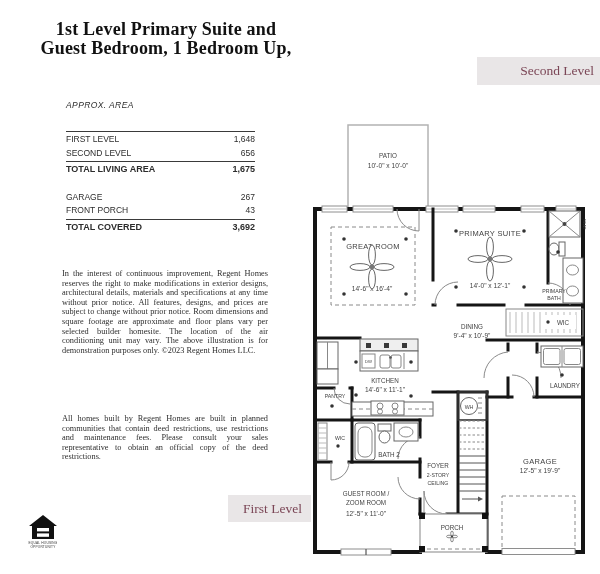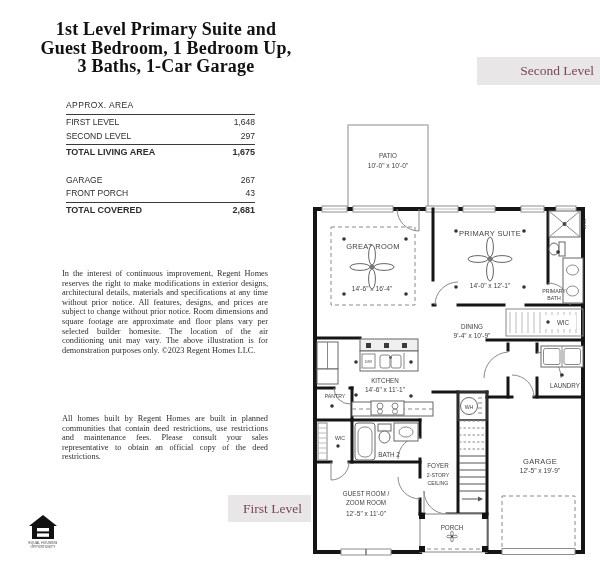--- a/index.html
+++ b/index.html
@@ -8,21 +8,21 @@
   
   .title{position:absolute;left:38px;top:20px;width:256px;text-align:center;
          font-family:"Liberation Serif", serif;font-weight:bold;font-size:18px;
          line-height:18.5px;color:#111;letter-spacing:.2px;}
   .lvl-label{position:absolute;background:#e9e6e7;color:#7b4656;
              font-family:"Liberation Serif", serif;font-size:13.5px;
              display:flex;align-items:center;}
   .lvl-second{left:477px;top:57px;width:123px;height:28px;justify-content:flex-end;padding-right:6px;box-sizing:border-box;}
   .lvl-first{left:228px;top:495px;width:83px;height:27px;justify-content:center;padding-left:6px;box-sizing:border-box;}
   .area-table{position:absolute;left:66px;top:100px;width:189px;font-size:8.5px;color:#2c2c2c;}
-  .at-head{letter-spacing:.4px;padding-bottom:3px;}
+  .at-head{letter-spacing:.4px;padding-bottom:20px;font-style:italic;}
   .at-rule{border-top:1px solid #3a3a3a;height:0;margin:1px 0;}
   .at-row{display:flex;justify-content:space-between;line-height:13.5px;}
   .at-row.bold{font-weight:bold;font-size:9px;}
   .at-gap{height:14px;}
   .para{position:absolute;left:62px;width:206px;font-size:8.3px;line-height:9.6px;
         text-align:justify;color:#2e2e2e;font-family:Liberation Serif, serif;}
   .para1{top:269px;}
   .para2{top:414px;}
   
   .plan{position:absolute;left:0;top:0;}
@@ -45,56 +45,55 @@
   
   .eho{position:absolute;left:27px;top:514px;}
   .eho text{font-family:"Liberation Sans", sans-serif;font-size:3.2px;fill:#333;letter-spacing:.2px;}
 </style>
 </head>
 <body>
 
 <div class="title">
   <div>1st Level Primary Suite and</div>
   <div>Guest Bedroom, 1 Bedroom Up,</div>
-  <div>3 Baths, 1-Car Garage</div>
 </div>
 
 <div class="lvl-label lvl-second">
   <span>Second Level</span>
 </div>
 
 <div class="area-table">
   <div class="at-head">APPROX. AREA</div>
   <div class="at-rule"></div>
   <div class="at-row">
     <span>FIRST LEVEL</span>
     <span>1,648</span>
   </div>
   <div class="at-row">
     <span>SECOND LEVEL</span>
-    <span>297</span>
+    <span>656</span>
   </div>
   <div class="at-rule"></div>
   <div class="at-row bold">
     <span>TOTAL LIVING AREA</span>
     <span>1,675</span>
   </div>
   <div class="at-gap"></div>
   <div class="at-row">
     <span>GARAGE</span>
     <span>267</span>
   </div>
   <div class="at-row">
     <span>FRONT PORCH</span>
     <span>43</span>
   </div>
   <div class="at-rule"></div>
   <div class="at-row bold">
     <span>TOTAL COVERED</span>
-    <span>2,681</span>
+    <span>3,692</span>
   </div>
 </div>
 
 <div class="para para1">In the interest of continuous improvement, Regent Homes reserves the right to make modifications in exterior designs, architectural details, materials and specifications at any time without prior notice. All features, designs, and prices are subject to change without prior notice. Room dimensions and square footage are approximate and floor plans vary per selected builder homesite.  The location of the air conditioning unit may vary. The above illustration is for demonstration purposes only. ©2023 Regent Homes LLC.</div>
 <div class="para para2">All homes built by Regent Homes are built in planned communities that contain deed restrictions, use restrictions and maintenance fees. Please consult your sales representative to obtain an official copy of the deed restrictions.</div>
 
 <div class="lvl-label lvl-first">
   <span>First Level</span>
 </div>
 

